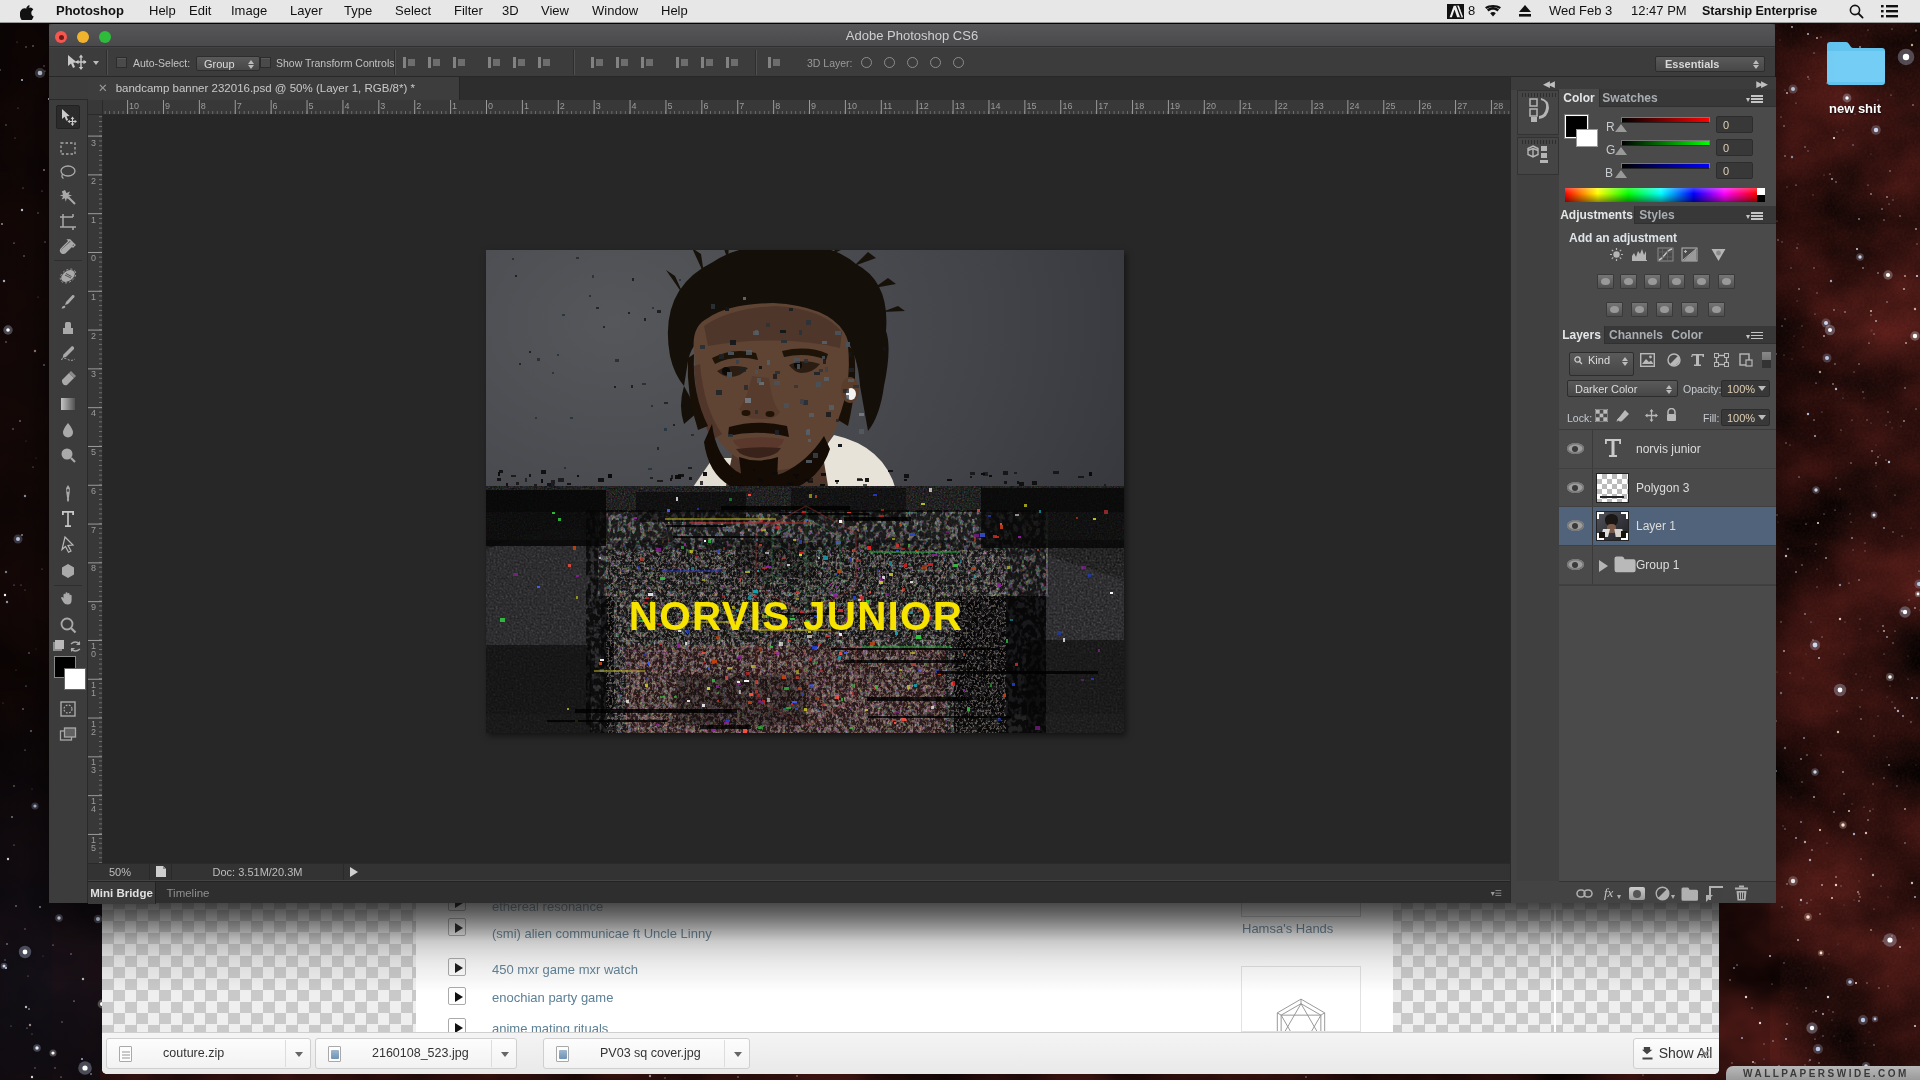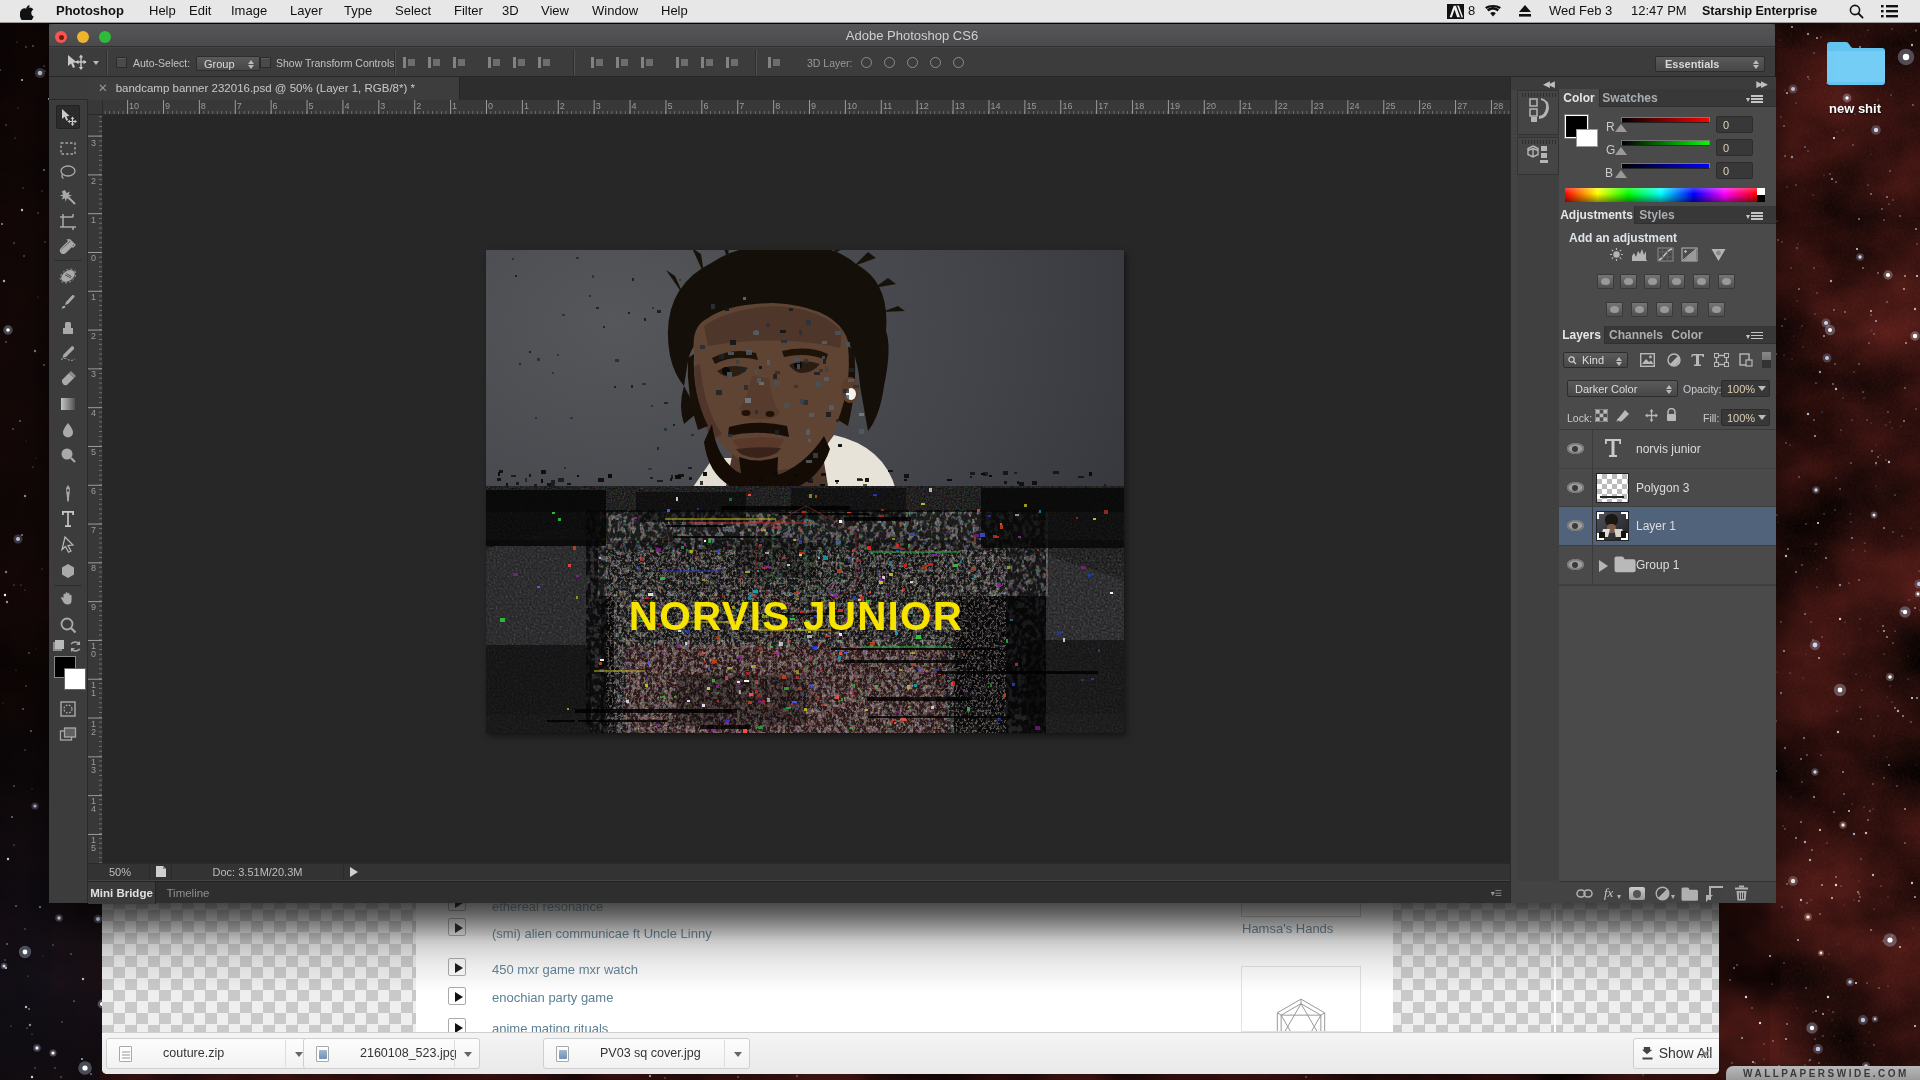--- a/index.html
+++ b/index.html
@@ -700,21 +700,21 @@
     <div class="pbtn" style="left:346px;top:60px"></div>
         <div class="trk" style="left:390px;top:64px">450 mxr game mxr watch</div>
     <div class="pbtn" style="left:346px;top:89px"></div>
         <div class="trk" style="left:390px;top:92px">enochian party game</div>
     <div class="pbtn" style="left:346px;top:120px"></div>
         <div class="trk" style="left:390px;top:123px">anime mating rituals</div>
     <div id="pageshadow"></div>
   </div>
   <div id="dlbar">
     <div class="dlitem" style="left:4px;width:205px"><span class="fico"></span><span class="nm">couture.zip</span><span class="dlsep"></span><span class="dlcaret"></span></div>
-    <div class="dlitem" style="left:201px;width:177px"><span class="fico jico"></span><span class="nm">2160108_523.jpg</span><span class="dlsep"></span><span class="dlcaret"></span></div>
+    <div class="dlitem" style="left:213px;width:202px"><span class="fico jico"></span><span class="nm">2160108_523.jpg</span><span class="dlsep"></span><span class="dlcaret"></span></div>
     <div class="dlitem" style="left:441px;width:207px"><span class="fico jico"></span><span class="nm">PV03 sq cover.jpg</span><span class="dlsep"></span><span class="dlcaret"></span></div>
     <div id="showall"><svg width="11" height="13" viewBox="0 0 11 13" style="vertical-align:-2px;margin-right:6px">
             <path d="M5.5 0 v6 M5.5 6 l-4-3.6 M5.5 6 l4-3.6" stroke="#333" stroke-width="0" fill="none"></path>
             <path d="M2 0 h7 v4 h2.5 L5.5 9 L0 4 h2z" fill="#444" transform="scale(0.9) translate(0,-1)"></path>
             <rect x="0.5" y="10.5" width="10" height="2" fill="#444"></rect>
           </svg>Show All</div>
     <div id="dlx">✕</div>
   </div>
 </div>
 
@@ -1701,21 +1701,21 @@
           <div class="aic" style="left:149px;top:96px"></div>
    </div>
 
    <div class="panel" style="top:249px;height:577px">
      <div class="ptabs">
             <div class="ptab on" style="left:0;width:46px">Layers</div>
             <div class="ptab off" style="left:47px;width:60px">Channels</div>
             <div class="ptab off" style="left:108px;width:40px">Color</div>
             <div class="pmenu">▾<span class="mlines"></span></div>
           </div>
-     <div class="drop" style="position:absolute;left:4px;top:26px;width:65px;height:16px;line-height:15px"><svg width="9" height="9" style="margin:3px 0 0 4px" viewBox="0 0 9 9">
+     <div class="drop" style="position:absolute;left:10px;top:26px;width:65px;height:24px;line-height:15px"><svg width="9" height="9" style="margin:3px 0 0 4px" viewBox="0 0 9 9">
               <circle cx="3.5" cy="3.5" r="2.6" fill="none" stroke="#ccc" stroke-width="1.3"></circle>
               <path d="M5.5 5.5 L8 8" stroke="#ccc" stroke-width="1.3"></path>
             </svg><span style="position:absolute;left:18px;top:0">Kind</span><span class="updn" style="top:4px"></span></div>
      <svg class="fic" style="left:81px" width="15" height="14" viewBox="0 0 15 14">
             <rect x="0.7" y="0.7" width="13.6" height="12.6" fill="none" stroke="#b9b9b9" stroke-width="1.4"></rect>
             <circle cx="10.5" cy="4" r="1.4" fill="#b9b9b9"></circle>
             <path d="M2 11 L6 6 L9 9 L11 7.5 L13.5 11z" fill="#b9b9b9"></path>
           </svg>
      <svg class="fic" style="left:108px" width="14" height="14" viewBox="0 0 14 14">
             <circle cx="7" cy="7" r="6" fill="none" stroke="#b9b9b9" stroke-width="1.4"></circle>

